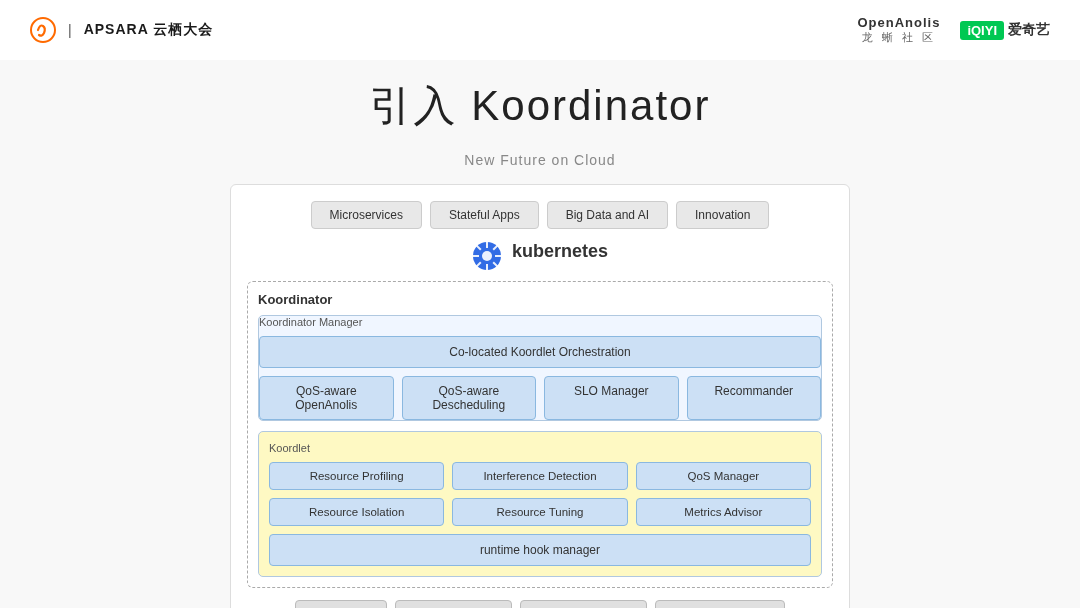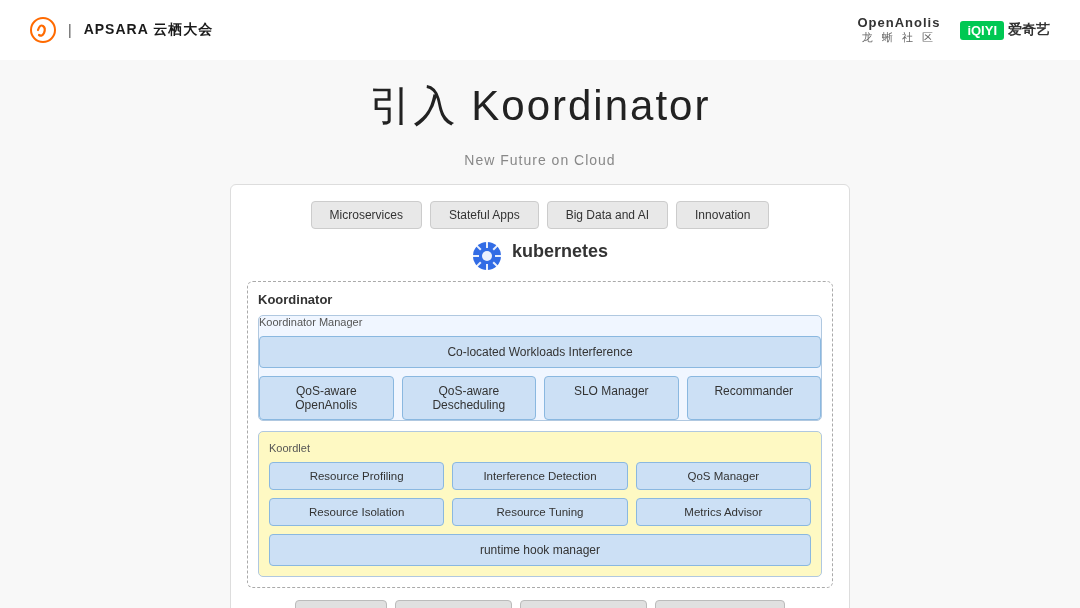--- a/index.html
+++ b/index.html
@@ -298,21 +298,21 @@
         </g>
       </svg>
       <span class="k8s-label">kubernetes</span>
     </div>
 
     <div class="koordinator-box">
       <div class="koordinator-title">Koordinator</div>
 
       <div class="manager-section">
         <div class="section-label">Koordinator Manager</div>
-        <div class="blue-box-wide">Co-located Workloads Interference</div>
+        <div class="blue-box-wide">Co-located Koordlet Orchestration</div>
         <div class="blue-boxes-row">
           <div class="blue-box">QoS-aware OpenAnolis</div>
           <div class="blue-box">QoS-aware Descheduling</div>
           <div class="blue-box">SLO Manager</div>
           <div class="blue-box">Recommander</div>
         </div>
       </div>
 
       <div class="koordlet-section">
         <div class="section-label">Koordlet</div>

